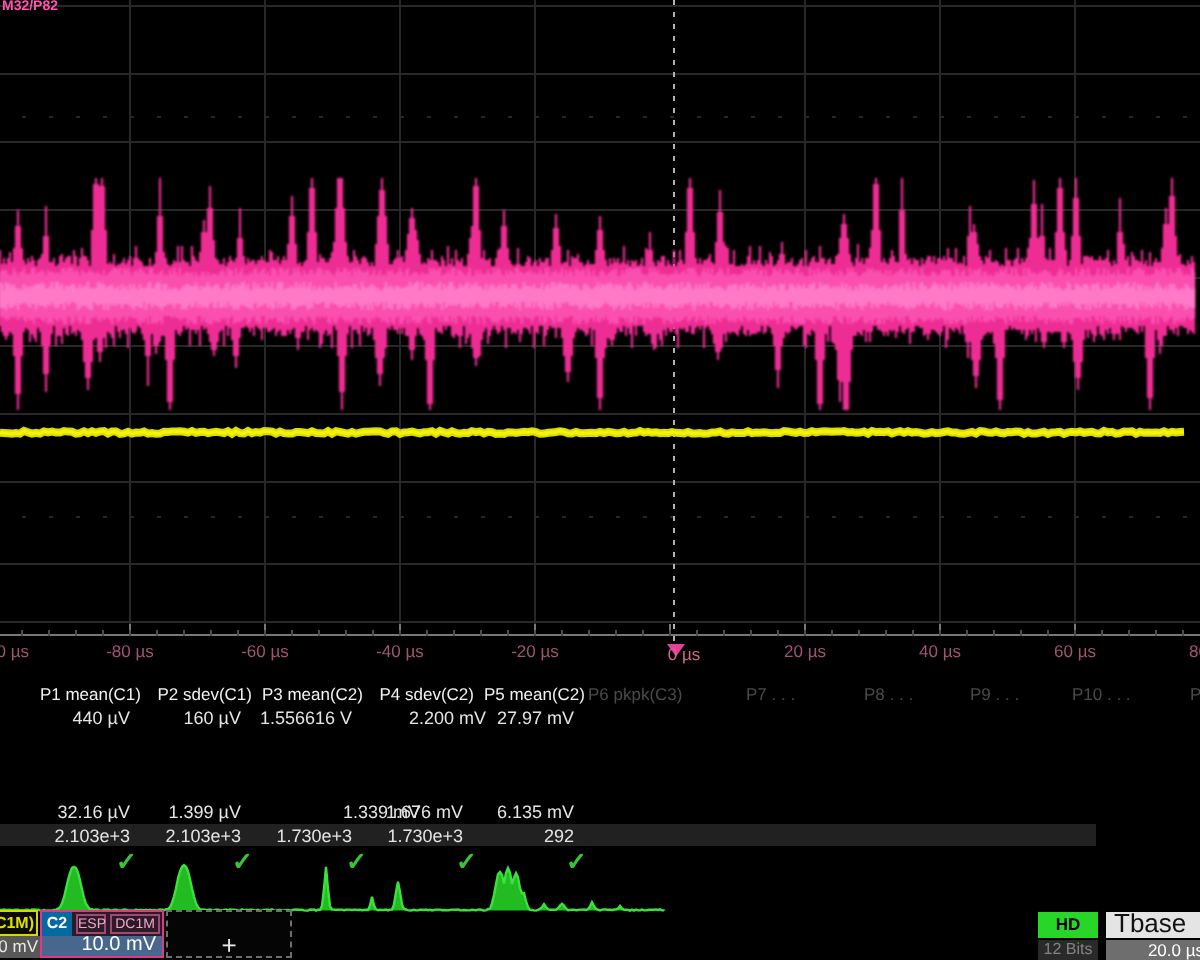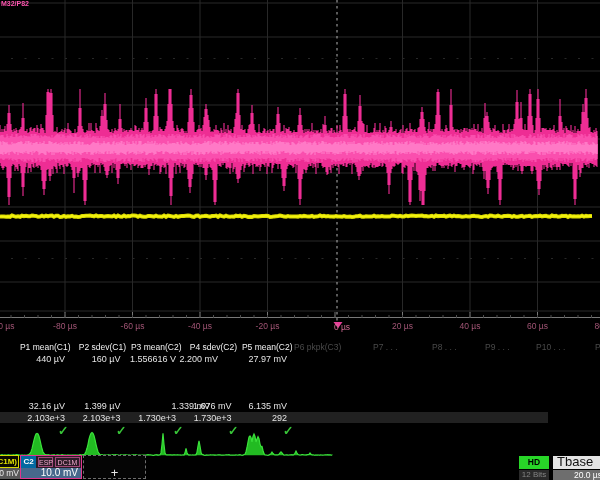--- a/index.html
+++ b/index.html
@@ -58,21 +58,21 @@
         <div class="dimh" style="left:373px;top:0;">P7 . . .</div>
         <div class="dimh" style="left:432px;top:0;">P8 . . .</div>
         <div class="dimh" style="left:485px;top:0;">P9 . . .</div>
         <div class="dimh" style="left:536px;top:0;">P10 . . .</div>
         <div class="dimh" style="left:595px;top:0;">P1</div>
       </div>
       <div class="r" style="top:12.4px;">
         <div class="c" style="left:-5.0px;width:70px;">440 µV</div>
         <div class="c" style="left:50.5px;width:70px;">160 µV</div>
         <div class="c" style="left:106.0px;width:70px;">1.556616 V</div>
-        <div class="c" style="left:148px;width:70px;">2.200 mV</div>
+        <div class="c" style="left:173px;width:70px;">2.200 mV</div>
         <div class="c" style="left:217.0px;width:70px;">27.97 mV</div>
       </div>
       <div class="r" style="top:59.0px;">
         <div class="c" style="left:-5.0px;width:70px;">32.16 µV</div>
         <div class="c" style="left:50.5px;width:70px;">1.399 µV</div>
         <div class="c" style="left:106.0px;width:70px;padding-left:34px;">1.339 mV</div>
         <div class="c" style="left:161.5px;width:70px;">1.676 mV</div>
         <div class="c" style="left:217.0px;width:70px;">6.135 mV</div>
       </div>
       <div class="r" style="top:70.7px;background:#212121;">

